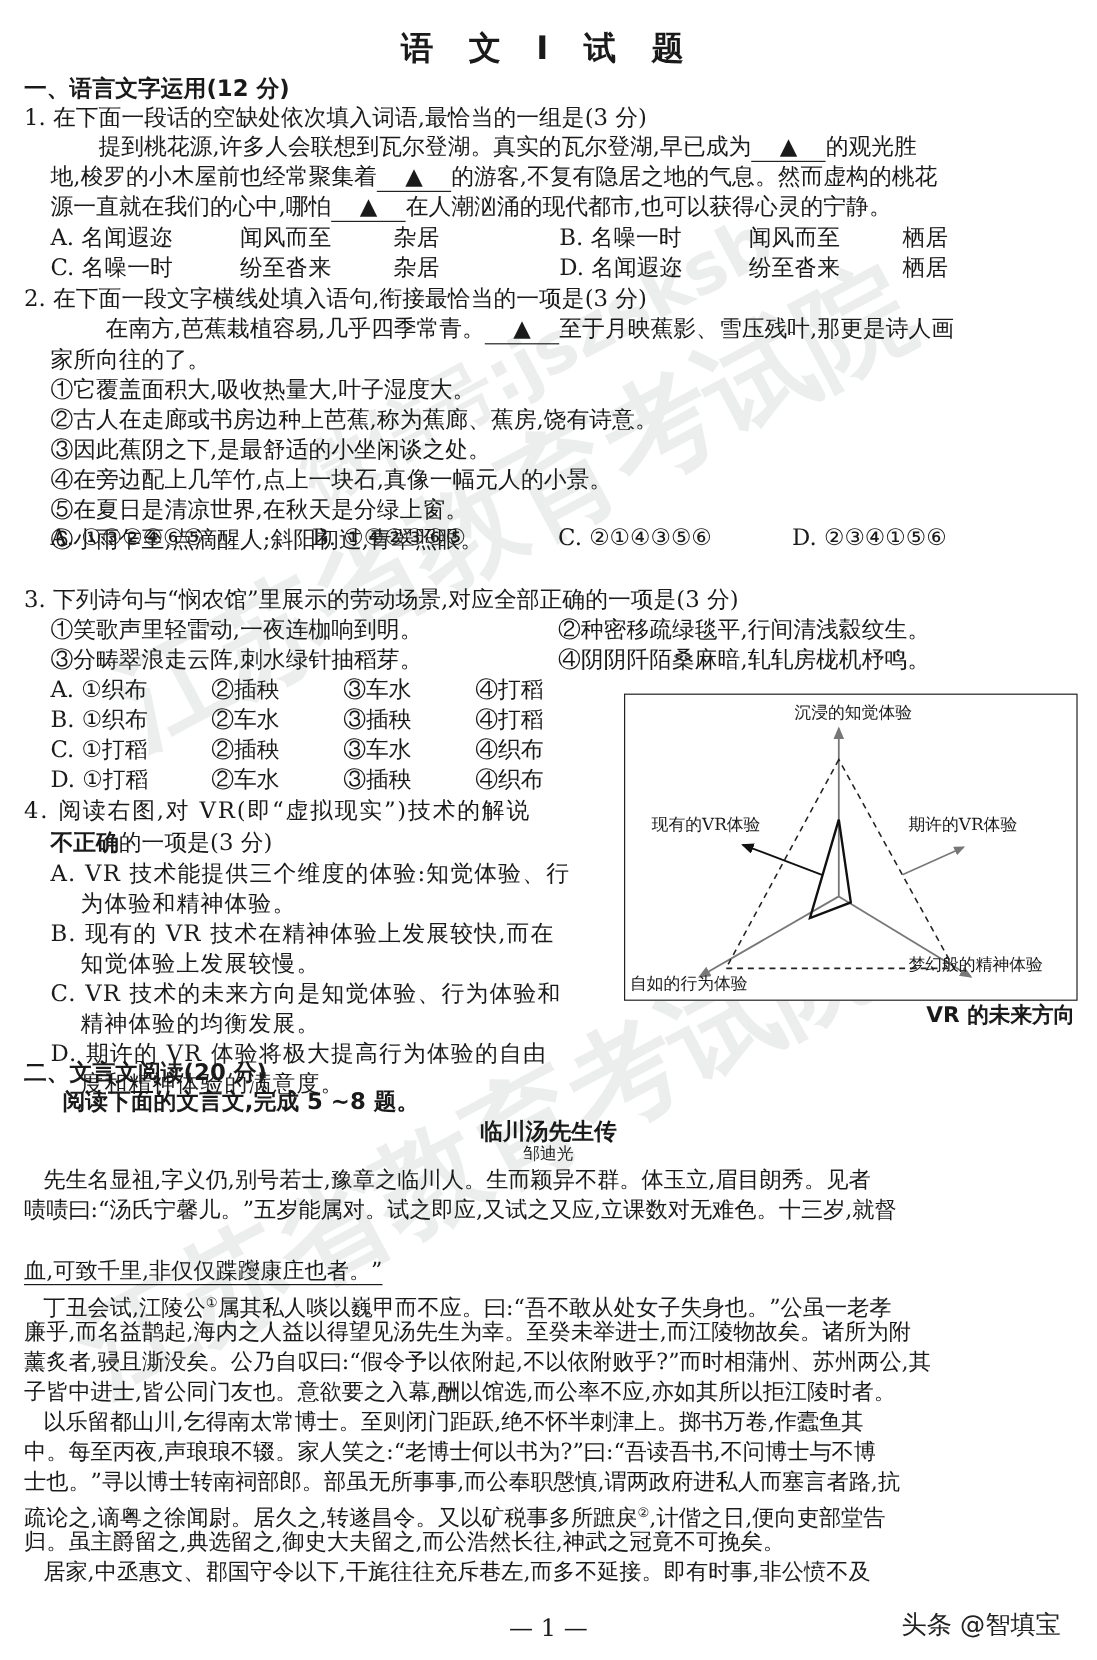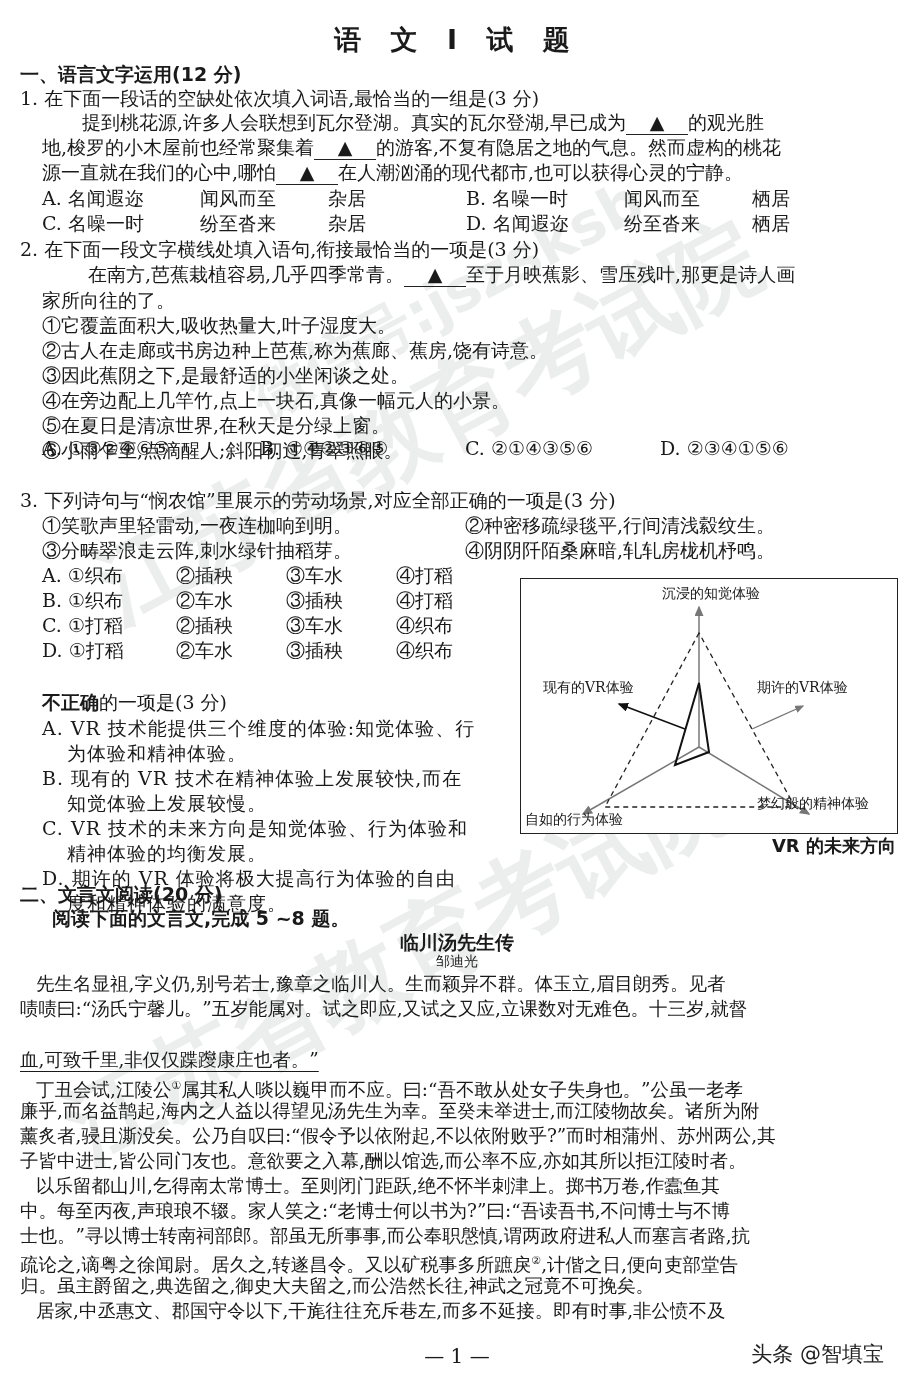--- a/index.html
+++ b/index.html
@@ -84,20 +84,21 @@
   <div class="line ind1 opts" style="top:588px;">
     <span style="width:134px">B. ①织布</span><span style="width:110px">②车水</span><span style="width:110px">③插秧</span><span>④打稻</span>
   </div>
   <div class="line ind1 opts" style="top:613px;">
     <span style="width:134px">C. ①打稻</span><span style="width:110px">②插秧</span><span style="width:110px">③车水</span><span>④织布</span>
   </div>
   <div class="line ind1 opts" style="top:638px;">
     <span style="width:134px">D. ①打稻</span><span style="width:110px">②车水</span><span style="width:110px">③插秧</span><span>④织布</span>
   </div>
 
+  <div class="line" style="top:664px; letter-spacing:1.5px;">4. 阅读右图,对 VR(即“虚拟现实”)技术的解说</div>
   <div class="line ind1" style="top:690px;">
     <span class="bold">不正确</span><span>的一项是(3 分)</span>
   </div>
   <div class="line ind1" style="top:716px; letter-spacing:1px;">A. VR 技术能提供三个维度的体验:知觉体验、行</div>
   <div class="line" style="top:741px; left:67px; letter-spacing:1px;">为体验和精神体验。</div>
   <div class="line ind1" style="top:766px; letter-spacing:1px;">B. 现有的 VR 技术在精神体验上发展较快,而在</div>
   <div class="line" style="top:791px; left:67px; letter-spacing:1px;">知觉体验上发展较慢。</div>
   <div class="line ind1" style="top:816px; letter-spacing:1px;">C. VR 技术的未来方向是知觉体验、行为体验和</div>
   <div class="line" style="top:841px; left:67px; letter-spacing:1px;">精神体验的均衡发展。</div>
   <div class="line ind1" style="top:866px; letter-spacing:1px;">D. 期许的 VR 体验将极大提高行为体验的自由</div>

